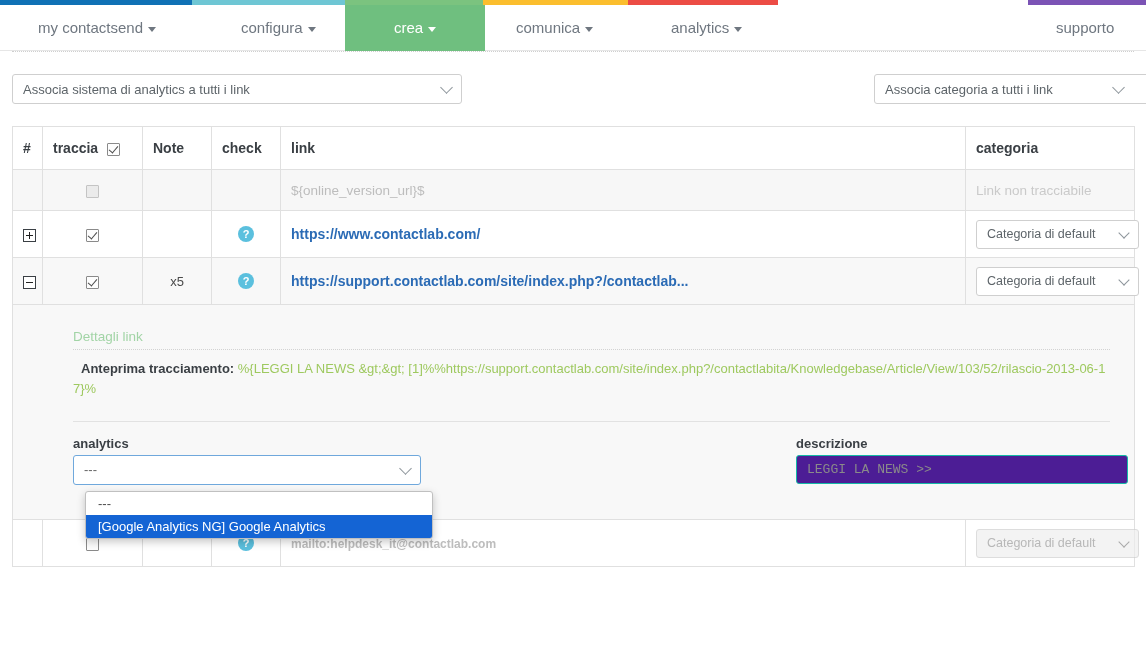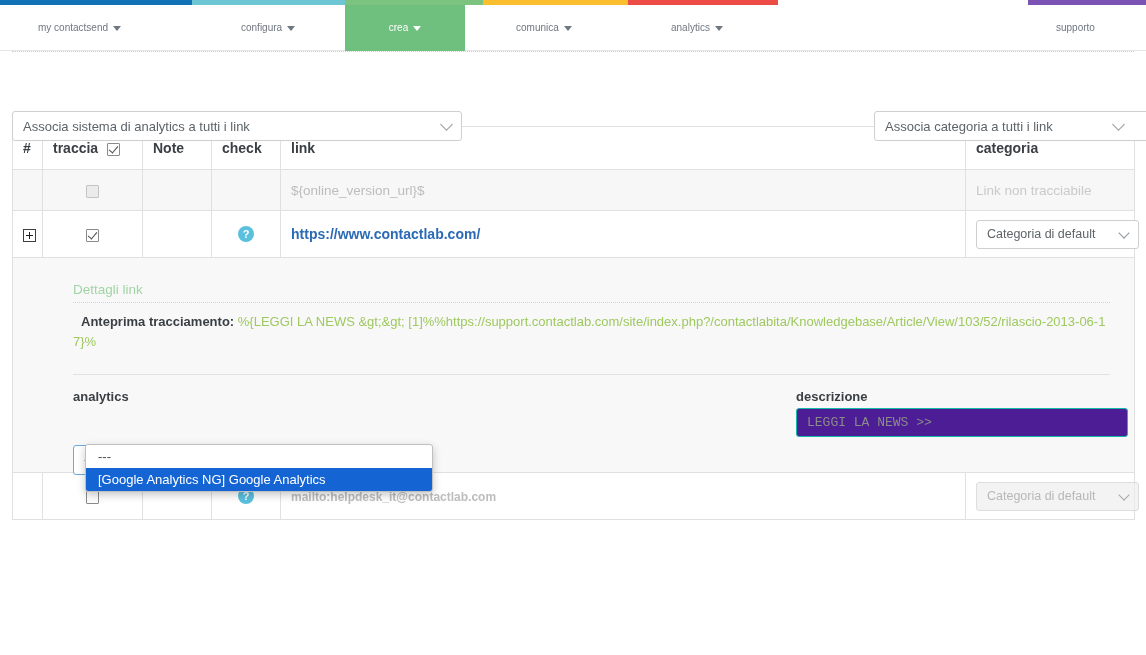--- a/index.html
+++ b/index.html
@@ -20,21 +20,21 @@
     position: relative;
     height: 46px;
     background: #ffffff;
     border-bottom: 1px solid #e6e6e6;
   }
   .nav-item {
     position: absolute;
     top: 0;
     height: 46px;
     line-height: 46px;
-    font-size: 10px;
+    font-size: 15px;
     color: #6f7780;
     padding: 0 16px;
     white-space: nowrap;
     cursor: pointer;
   }
   .nav-item.active {
     background: #6fbf7f;
     color: #ffffff;
   }
   .caret {
@@ -81,21 +81,21 @@
     height: 30px;
   }
   .chev {
     position: absolute;
     pointer-events: none;
     width: 9px; height: 9px;
     border-right: 1.6px solid #8d959b;
     border-bottom: 1.6px solid #8d959b;
     transform: rotate(45deg);
   }
-  .sel-wrap { position: relative; display: inline-block; margin-top: 37px; }
+  .sel-wrap { position: relative; display: inline-block; }
   .sel-wrap .chev { right: 11px; top: 9px; }
 
   #analytics-all { position: absolute; left: 0; top: 4px; width: 450px; }
   #categoria-all { position: absolute; right: 0; top: 4px; width: 260px; }
 
   
   table.links {
     width: 1122px;
     border-collapse: collapse;
     table-layout: fixed;
@@ -303,21 +303,21 @@
     <span style="width: 138px; background: rgb(123, 195, 127);"></span>
     <span style="width: 145px; background: rgb(251, 190, 46);"></span>
     <span style="width: 150px; background: rgb(236, 76, 69);"></span>
     <span style="width: 250px; background: rgb(255, 255, 255);"></span>
     <span style="width: 118px; background: rgb(123, 83, 181);"></span>
   </div>
 
 <div class="navbar" id="navbar">
     <div class="nav-item" style="left: 22px;"><span>my contactsend</span><span class="caret"></span></div>
     <div class="nav-item" style="left: 225px;"><span>configura</span><span class="caret"></span></div>
-    <div class="nav-item active" style="left: 345px; width: 120px; text-align: center;"><span>crea</span><span class="caret"></span></div>
+    <div class="nav-item active" style="left: 345px; width: 140px; text-align: center;"><span>crea</span><span class="caret"></span></div>
     <div class="nav-item" style="left: 500px;"><span>comunica</span><span class="caret"></span></div>
     <div class="nav-item" style="left: 655px;"><span>analytics</span><span class="caret"></span></div>
     <div class="nav-item" style="left: 1040px;"><span>supporto</span></div>
   </div>
 
 <div class="page">
 
   <div class="dotted-rule"></div>
 
   <div class="selectors-row">
@@ -359,20 +359,28 @@
           <td class="c-cat ph-cat">Link non tracciabile</td>
         </tr>
         <tr class="link-row">
           <td class="c-num"><span class="expander plus"></span></td>
           <td class="c-traccia"><span class="cb checked"></span></td>
           <td class="c-note" style="color: rgb(74, 74, 74); font-size: 13px;"></td>
           <td class="c-check"><span class="helpicon">?</span></td>
           <td class="c-link"><a class="link-url">https://www.contactlab.com/</a></td>
           <td class="c-cat"><span class="cat-wrap"><select class="sel cat-sel"><option>Categoria di default</option></select><span class="chev"></span></span></td>
         </tr>
+        <tr class="link-row alt">
+          <td class="c-num"><span class="expander"></span></td>
+          <td class="c-traccia"><span class="cb checked"></span></td>
+          <td class="c-note" style="color: rgb(74, 74, 74); font-size: 13px;">x5</td>
+          <td class="c-check"><span class="helpicon">?</span></td>
+          <td class="c-link"><a class="link-url">https://support.contactlab.com/site/index.php?/contactlab...</a></td>
+          <td class="c-cat"><span class="cat-wrap"><select class="sel cat-sel"><option>Categoria di default</option></select><span class="chev"></span></span></td>
+        </tr>
         <tr>
           <td class="detail-cell" colspan="6">
             <div class="detail-inner">
               <div class="detail-title">Dettagli link</div>
               <div class="detail-rule"></div>
               <div class="preview-line"><b>Anteprima tracciamento:</b> <span>%{LEGGI LA NEWS &amp;gt;&amp;gt; [1]%%https://support.contactlab.com/site/index.php?/contactlabita/Knowledgebase/Article/View/103/52/rilascio-2013-06-17}%</span></div>
               <div class="hr-solid"></div>
               <div class="fields-row">
                 <div class="field-analytics"><div class="field-label">analytics</div><span class="sel-wrap"><select class="sel analytics-open"><option>---</option></select><span class="chev"></span></span></div>
                 <div class="field-descr"><div class="field-label">descrizione</div><input class="descr-input" value="LEGGI LA NEWS &gt;&gt;" style=""></div>

